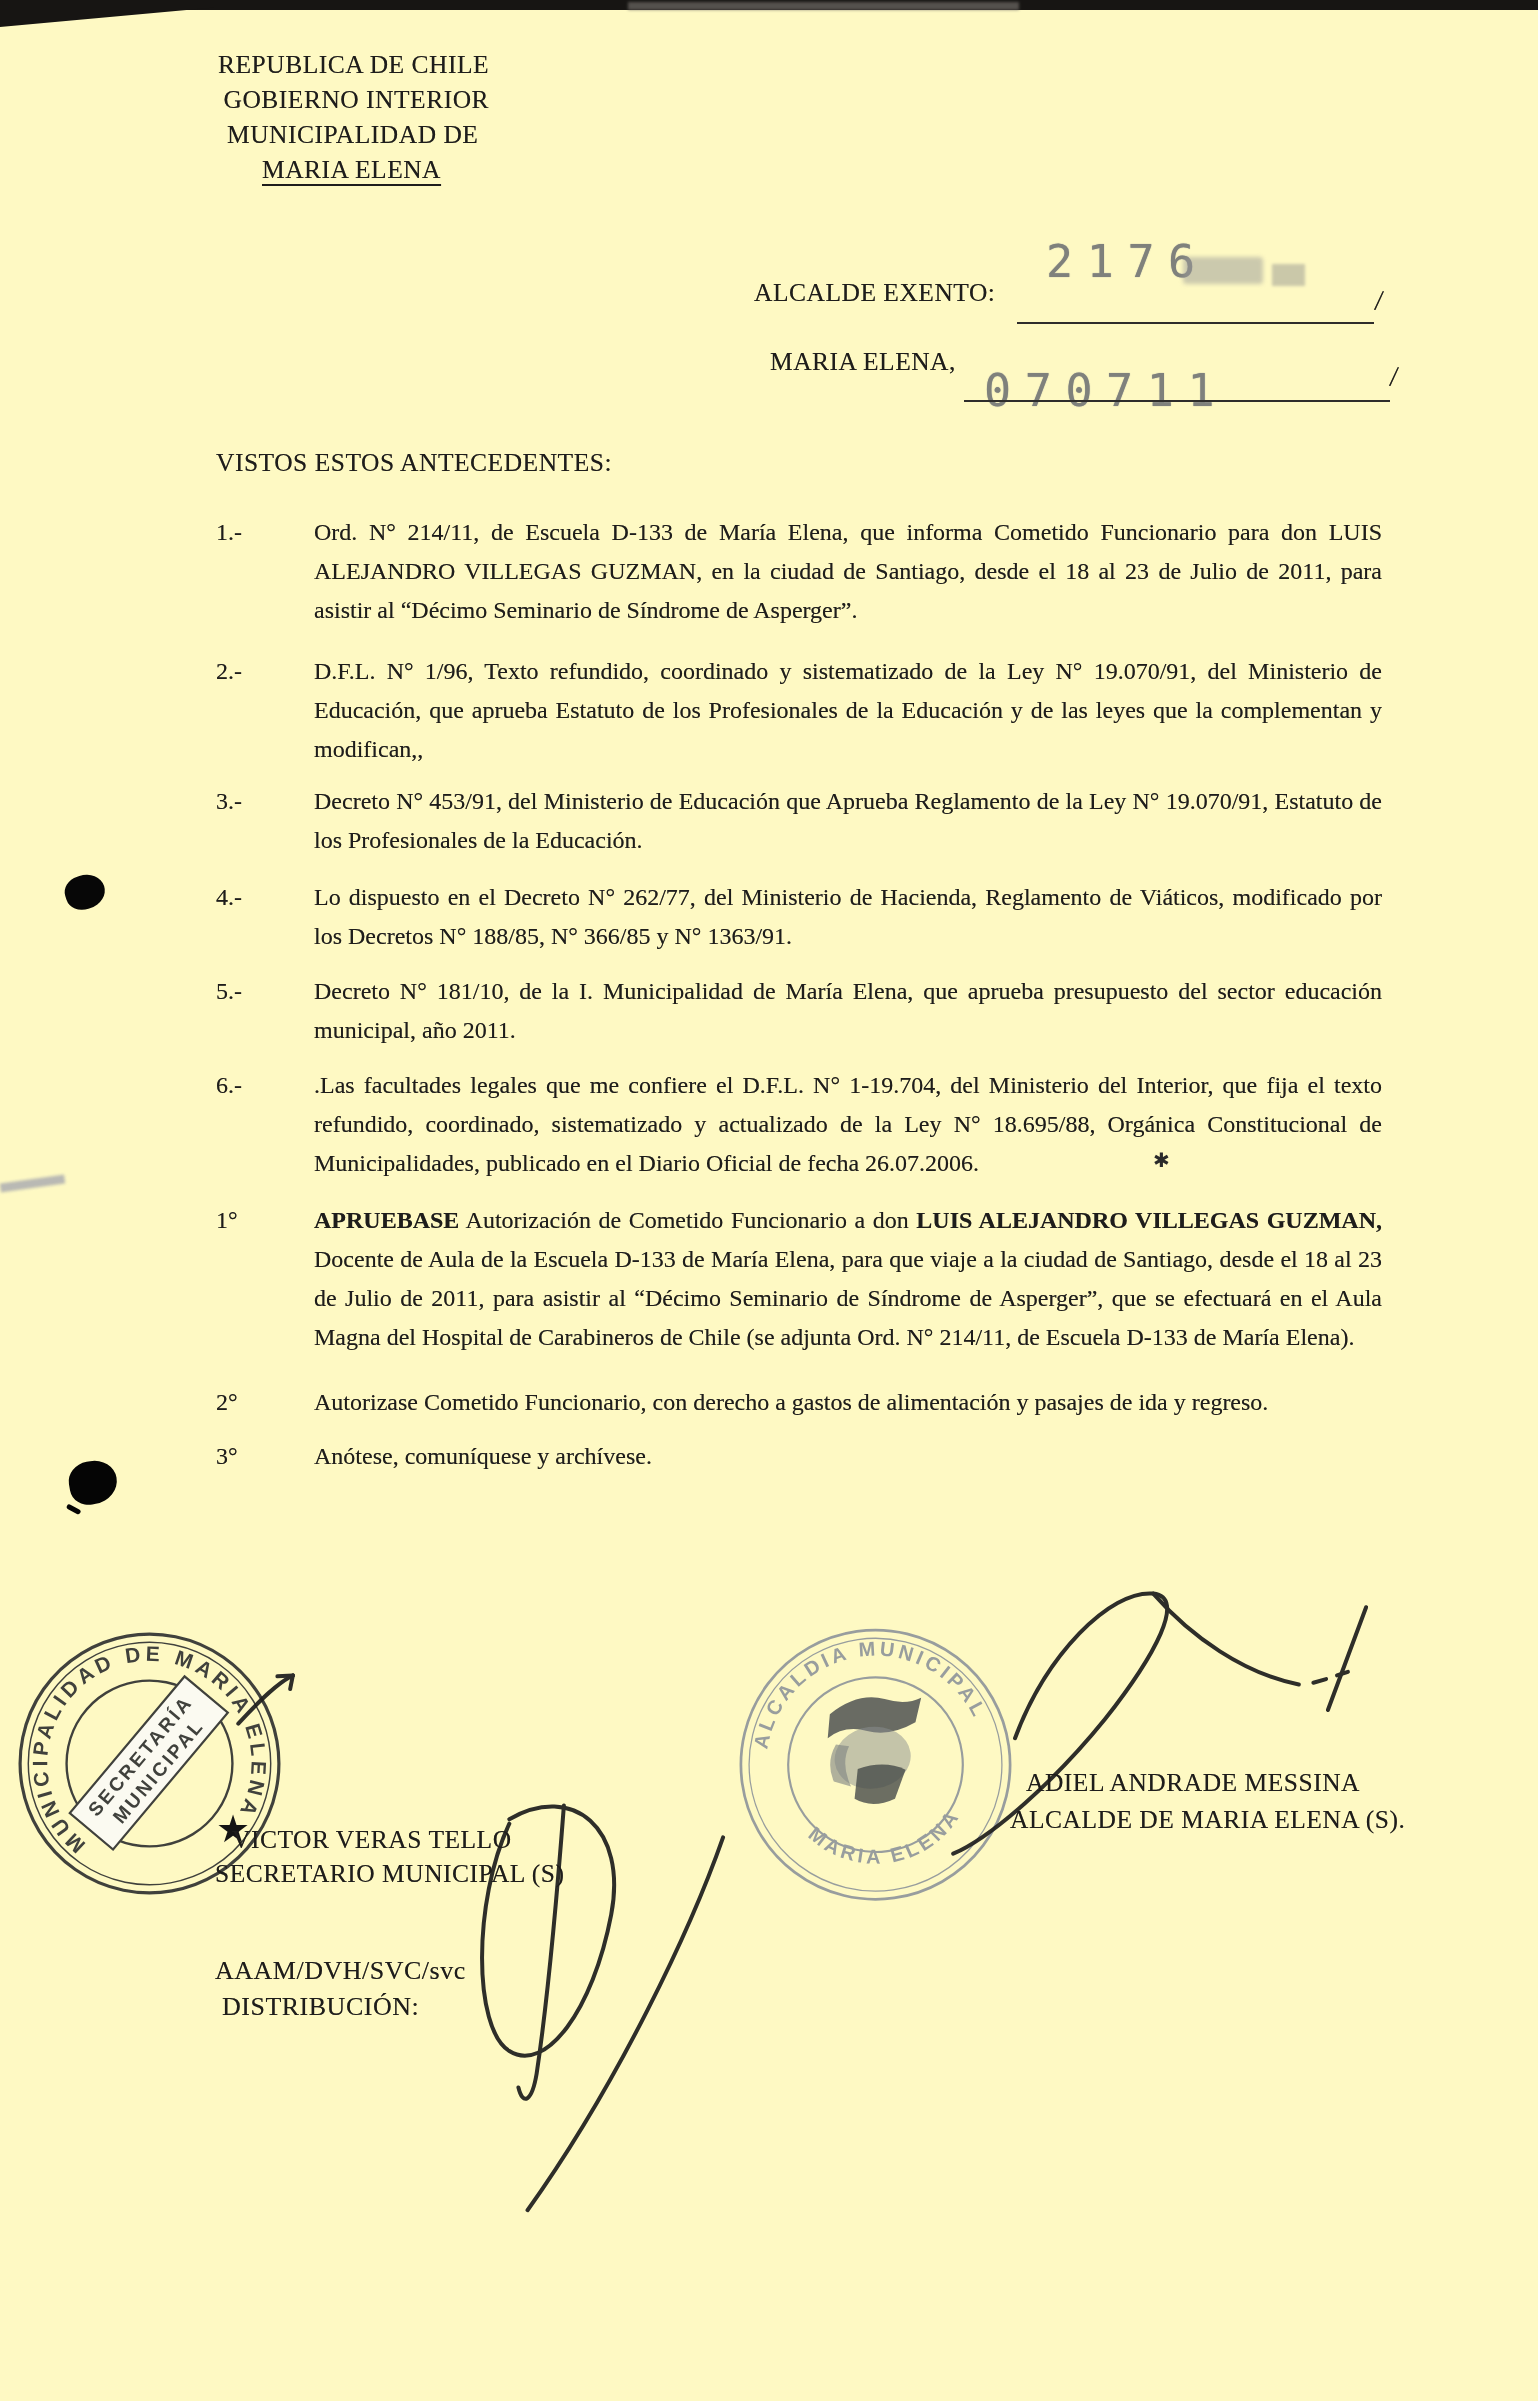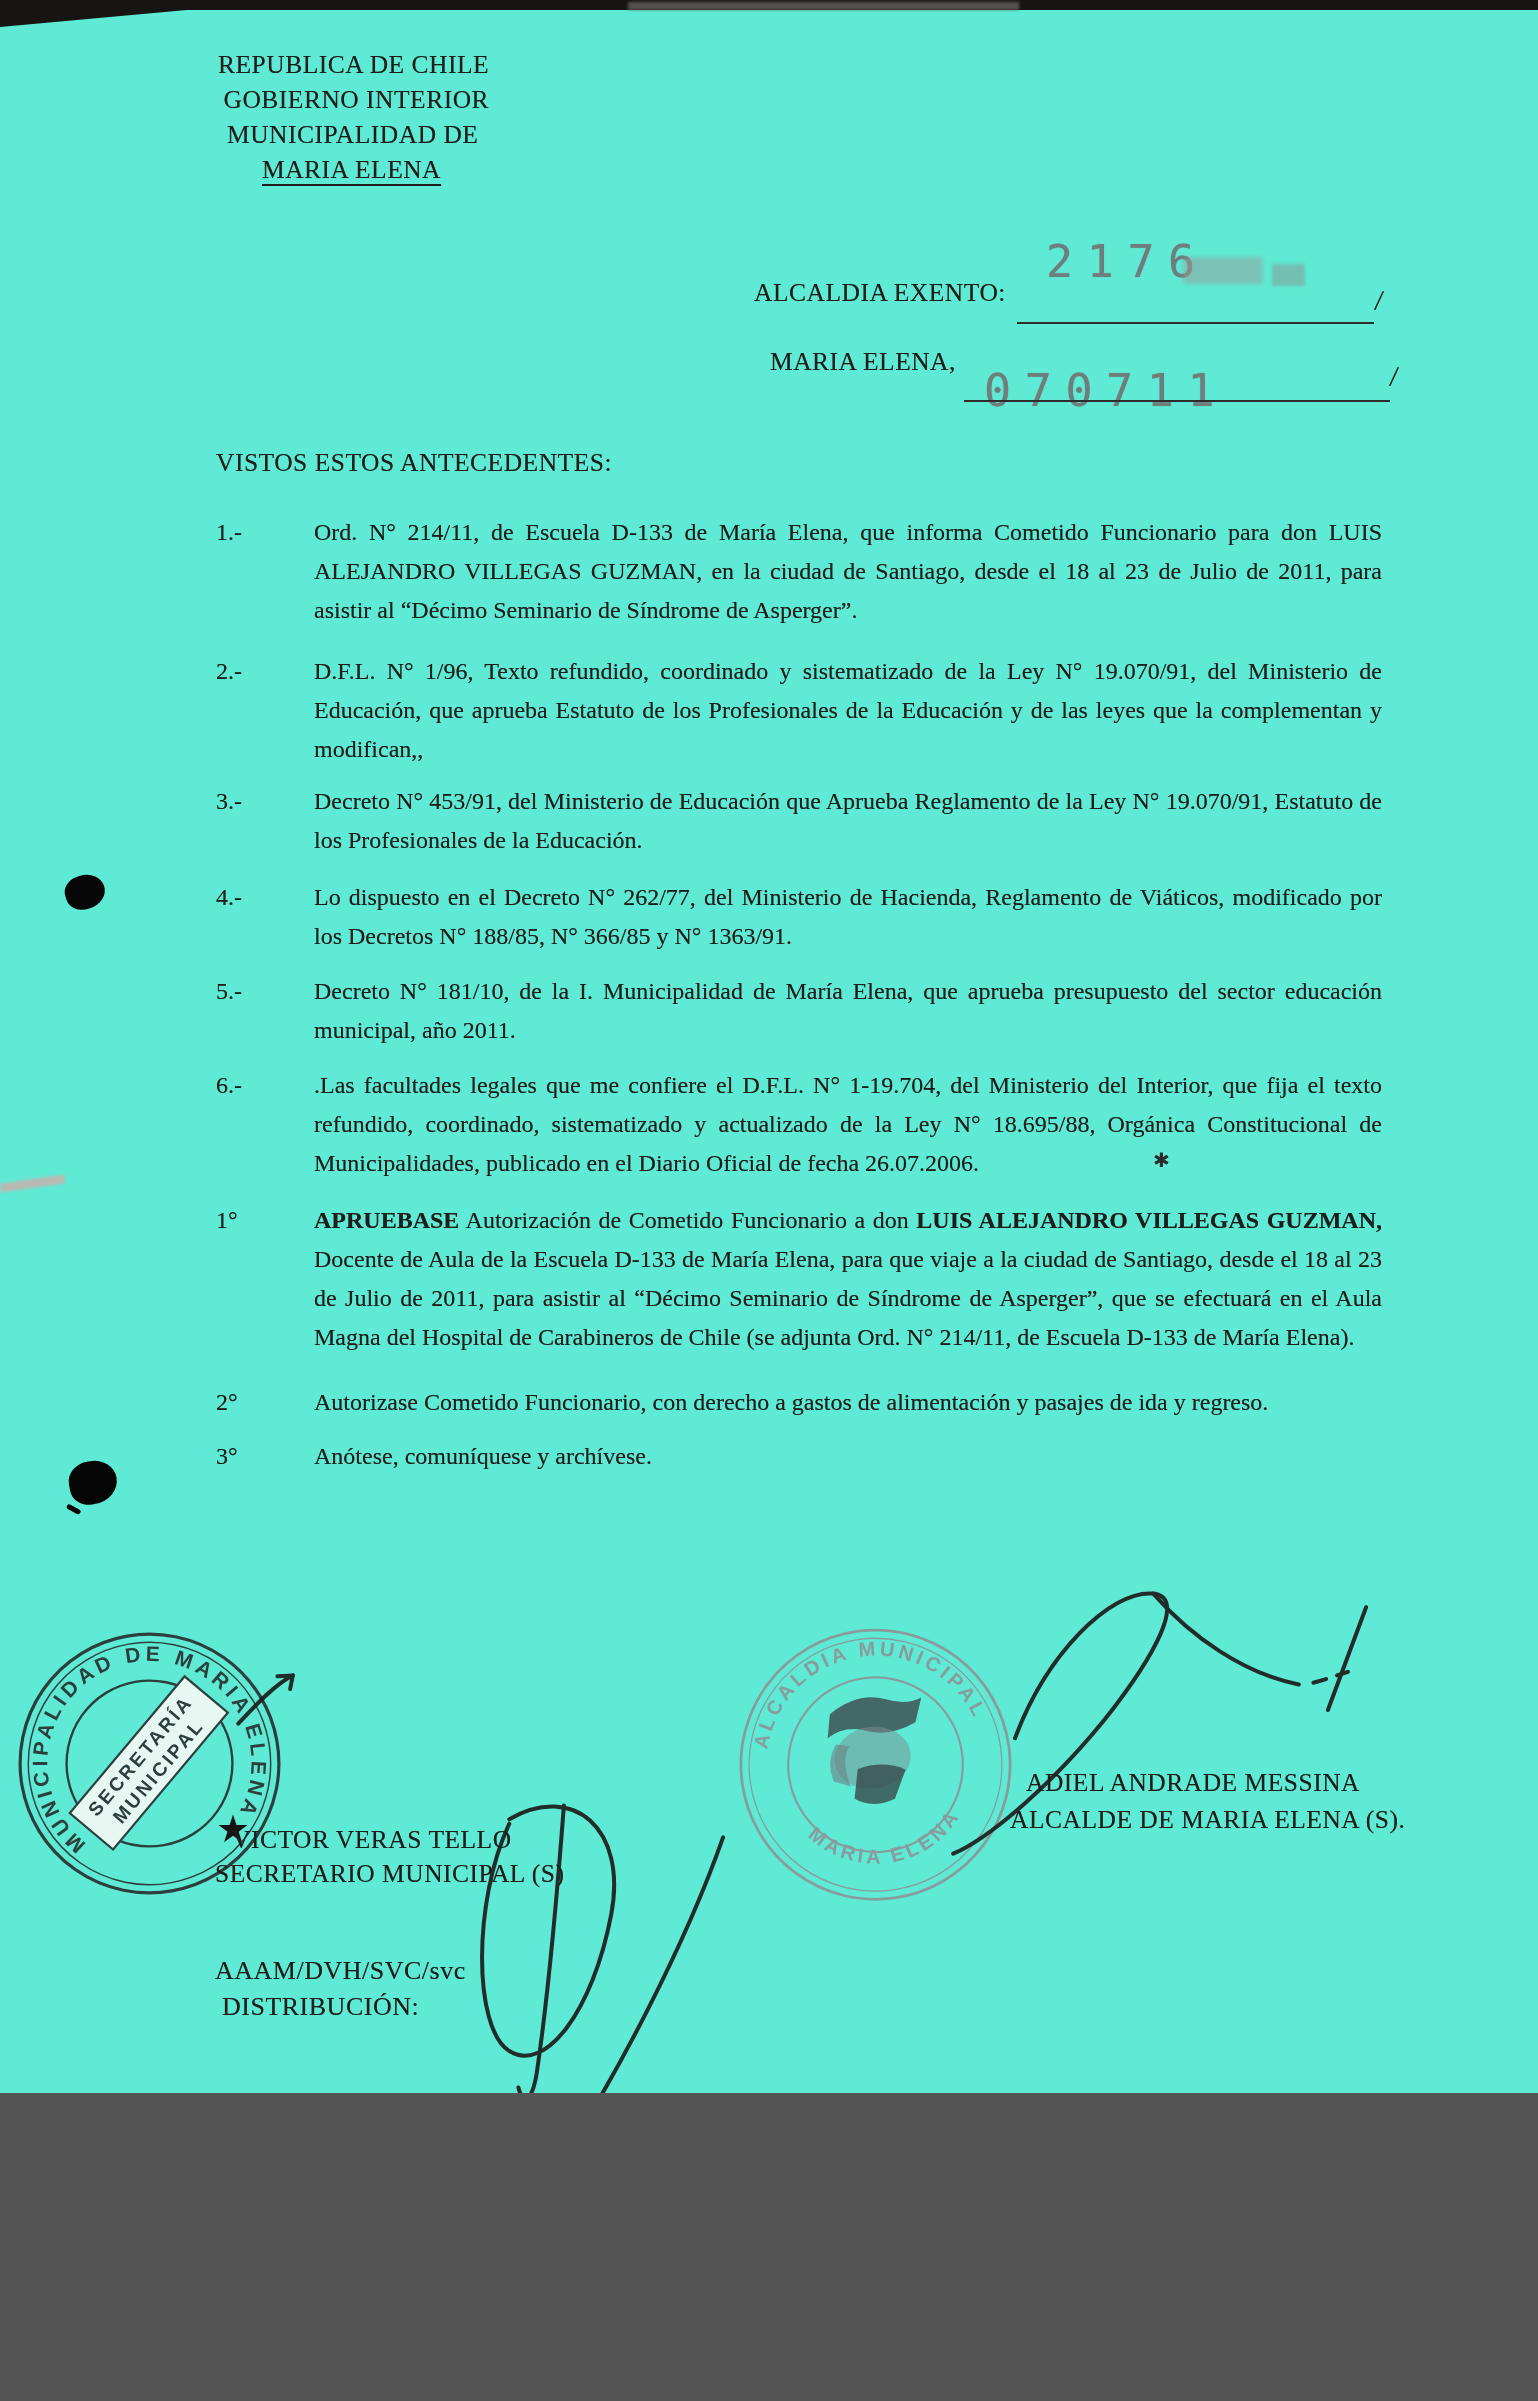--- a/index.html
+++ b/index.html
@@ -1,19 +1,19 @@
 <!DOCTYPE html>
 <html style="font-size:14.6px"><head>
 <meta charset="utf-8">
 <style>
   html,body{margin:0;padding:0;background:#555;}
   .page{
     position:relative;
-    width:1538px;height:2093px;
-    background:#5eead4;
+    width:1538px;height:2401px;
+    background:#fef9c3;
     overflow:hidden;
     font-family:"Liberation Serif", serif;
     color:#1e1d1b;
   }
   .abs{position:absolute;}
   .ink{color:#1e1d1b;text-shadow:0 0 0.5px rgba(40,38,35,.55);}
   
   .top-bar{left:0;top:0;width:100%;height:10px;background:#171513;}
   .top-wedge{left:0;top:0;width:214px;height:27px;background:#171513;clip-path:polygon(0 0,100% 0,100% 28%,0 100%);}
   .top-smudge{left:628px;top:1.8px;width:391px;height:8.2px;background:#6f6b66;filter:blur(1.8px);opacity:.7;}
@@ -64,21 +64,21 @@
   <div class="abs dot1"></div>
   <div class="abs dot2"></div>
 
   <div class="abs hdr ink">
     <div class="l1">REPUBLICA DE CHILE</div>
     <div class="l2">GOBIERNO  INTERIOR</div>
     <div class="l3">MUNICIPALIDAD DE</div>
     <div class="l4">MARIA ELENA</div>
   </div>
 
-  <div class="abs field-label ink" style="left:754px;top:278px;">ALCALDIA EXENTO:</div>
+  <div class="abs field-label ink" style="left:754px;top:278px;">ALCALDE EXENTO:</div>
   <div class="abs stamped-num" style="left:1046px;top:235px;">2176</div>
   <div class="abs stamp-smudge"></div>
   <div class="abs stamp-smudge2"></div>
   <div class="abs rule" style="left:1017px;top:322px;width:357px;"></div>
   <div class="abs slash ink" style="left:1375px;top:284px;">/</div>
 
   <div class="abs field-label ink" style="left:770px;top:347px;">MARIA ELENA,</div>
   <div class="abs stamped-num" style="left:984px;top:320px;margin-top:44px;">070711</div>
   <div class="abs rule" style="left:964px;top:400px;width:426px;"></div>
   <div class="abs slash ink" style="left:1390px;top:360px;">/</div>

